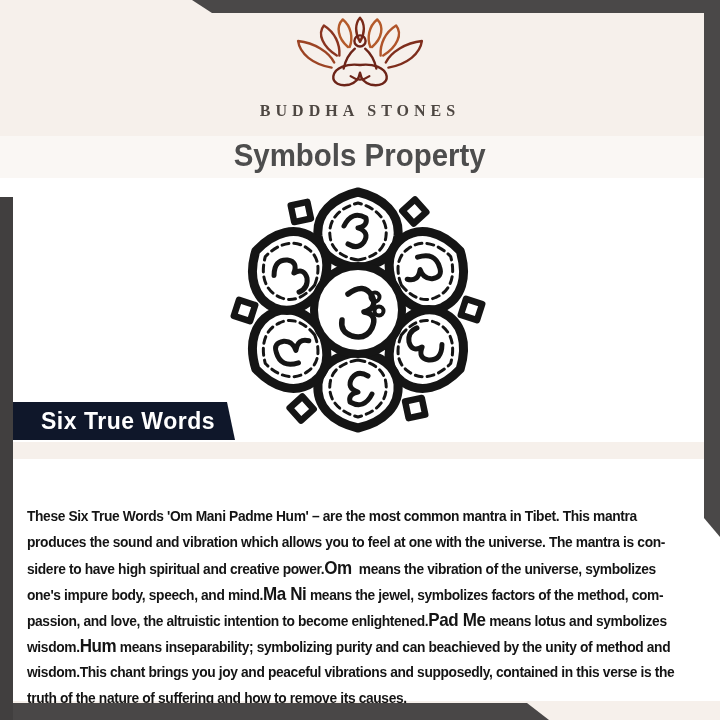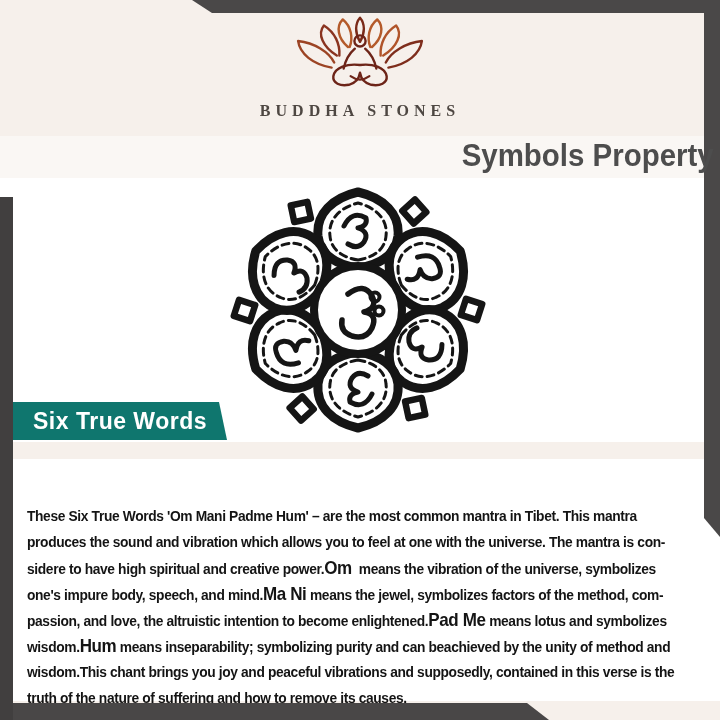--- a/index.html
+++ b/index.html
@@ -21,31 +21,31 @@
     clip-path:polygon(0 14px,100% 14px,100% 100%,0 100%);z-index:6;}
   .left-strip:before{content:"";position:absolute;left:0;top:0;width:13px;height:14px;background:#413f3f;
     clip-path:polygon(0 0,100% 100%,0 100%);}
   .bottom-ribbon{position:absolute;left:0;top:703px;width:549px;height:17px;background:#494747;
     clip-path:polygon(0 0,calc(100% - 22px) 0,100% 100%,0 100%);z-index:5;}
 
   
   .logo-wrap{position:absolute;left:275px;top:16px;width:170px;height:86px;}
   .brand-name{position:absolute;left:0;top:102px;width:720px;text-align:center;
     font-family:"Liberation Serif",serif;font-size:16px;font-weight:700;letter-spacing:5px;color:#4e4742;}
-  .page-title{position:absolute;left:0;top:134px;width:720px;height:44px;text-align:right;
+  .page-title{position:absolute;left:0;top:134px;width:720px;height:44px;text-align:center;
     font-size:31px;font-weight:700;color:#4d4d4d;line-height:44px;}
   .page-title span{display:inline-block;transform:scaleX(0.95);transform-origin:50% 50%;}
 
   
   .mandala{position:absolute;left:228px;top:180px;width:260px;height:260px;}
 
   
-  .six-ribbon{position:absolute;left:0;top:402px;width:227px;height:38px;background:#0f766e;
+  .six-ribbon{position:absolute;left:0;top:402px;width:227px;height:38px;background:#0f172a;
     clip-path:polygon(0 0,calc(100% - 8px) 0,100% 100%,0 100%);z-index:4;
-    color:#fff;font-size:23px;font-weight:700;letter-spacing:0.5px;line-height:38px;padding-left:0;}
+    color:#fff;font-size:23px;font-weight:700;letter-spacing:0.5px;line-height:38px;padding-left:8px;}
   .six-ribbon span{display:inline-block;margin-left:33px;}
 
   
   .features-line{position:absolute;left:0;top:463px;width:720px;text-align:center;
     font-size:26px;font-weight:700;color:#4e4e4e;white-space:pre;}
   .features-line span{display:inline-block;transform:scaleX(0.94);transform-origin:50% 50%;}
   .paragraph{position:absolute;left:27px;top:503px;width:693px;}
   .para-line{white-space:pre;font-size:15px;font-weight:700;color:#141414;letter-spacing:-0.4px;
     line-height:26px;height:26px;transform:scaleX(0.92);transform-origin:0 50%;}
   .para-line .kw{font-size:18.5px;letter-spacing:-0.4px;}

